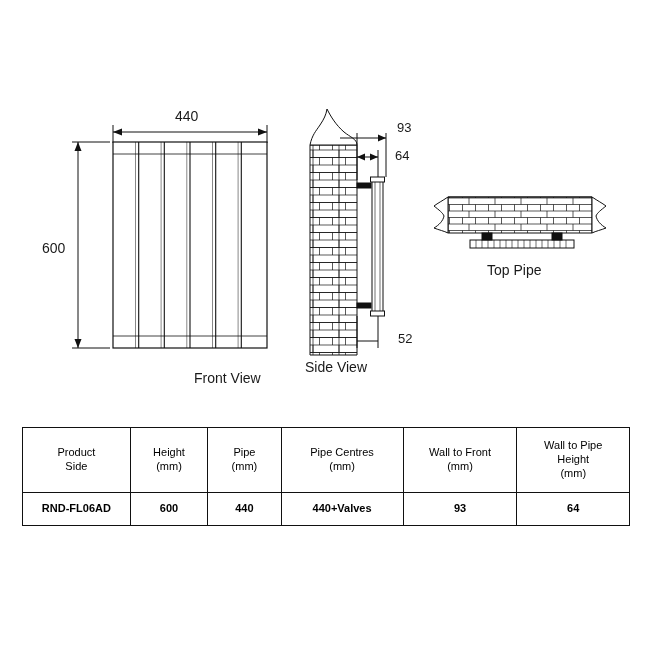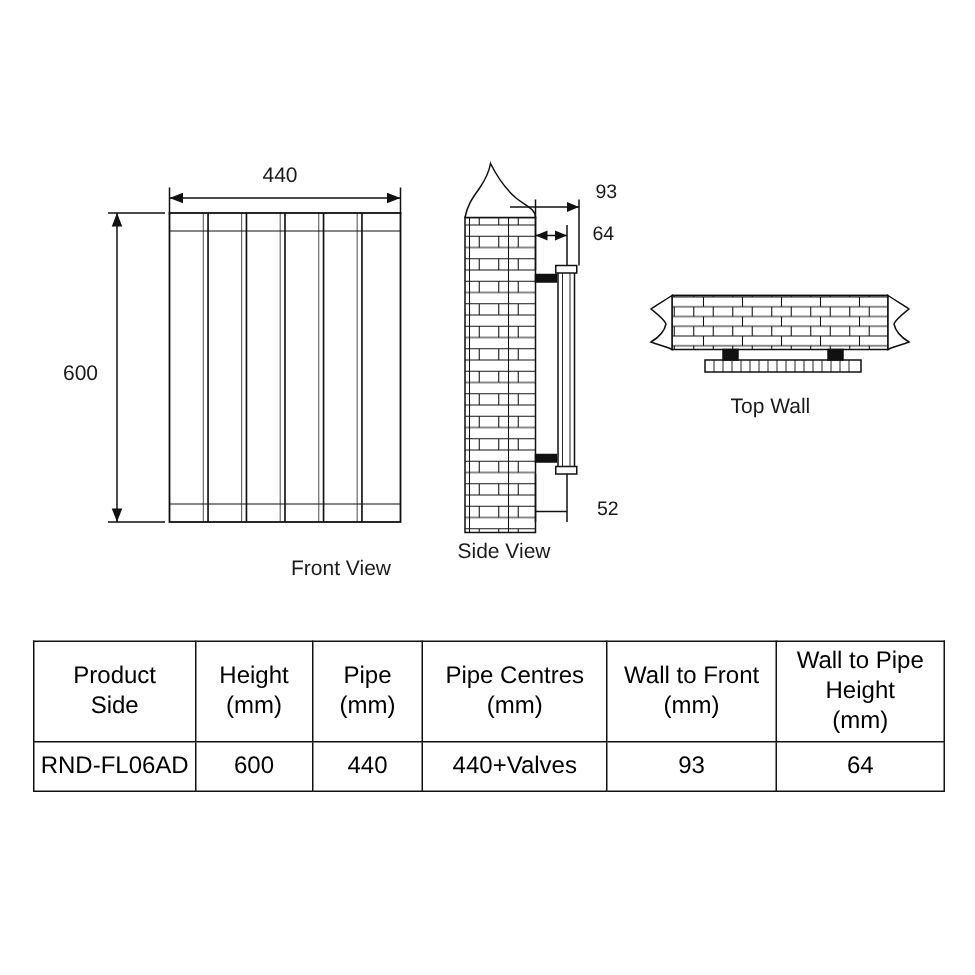--- a/index.html
+++ b/index.html
@@ -30,32 +30,32 @@
   }
   .lbl.big { font-size: 14px; }
 
   
   #spec-table {
     position: absolute;
     left: 22px;
     top: 427px;
     width: 608px;
     border-collapse: collapse;
-    font-size: 16px;
+    font-size: 11px;
   }
   #spec-table th, #spec-table td {
     border: 1px solid #111;
     text-align: center;
     vertical-align: middle;
     padding: 3px 2px;
     font-weight: normal;
     line-height: 1.25;
   }
   #spec-table thead th { height: 58px; }
-  #spec-table tbody td { height: 26px; }
+  #spec-table tbody td { height: 26px; font-weight: bold; }
   .col-code   { width: 108px; }
   .col-h      { width: 76px; margin-left: 15px; }
   .col-w      { width: 72px; }
   .col-pc     { width: 122px; }
   .col-wf     { width: 116px; }
   .col-wpc    { width: 114px; }
 
   svg { display:block; overflow: visible; }
 </style>
 </head>
@@ -199,21 +199,21 @@
       <line x1="118" y1="55" x2="118" y2="63"></line>
         <line x1="124" y1="55" x2="124" y2="63"></line>
       <line x1="130" y1="55" x2="130" y2="63"></line>
         <line x1="136" y1="55" x2="136" y2="63"></line>
     </g>
 
     <rect x="52" y="48" width="10" height="7" fill="#111" stroke="#111" stroke-width="1"></rect>
     <rect x="122" y="48" width="10" height="7" fill="#111" stroke="#111" stroke-width="1"></rect>
   </svg>
 
-  <div class="abs lbl big" style="left:487px; top:262px;">Top Wall</div>
+  <div class="abs lbl big" style="left:487px; top:262px;">Top Pipe</div>
 
   <table id="spec-table">
     <thead>
       <tr>
         <th class="col-code">
           <div>Product</div>
           <div>Side</div>
         </th>
         <th class="col-h">
           <div>Height</div>

